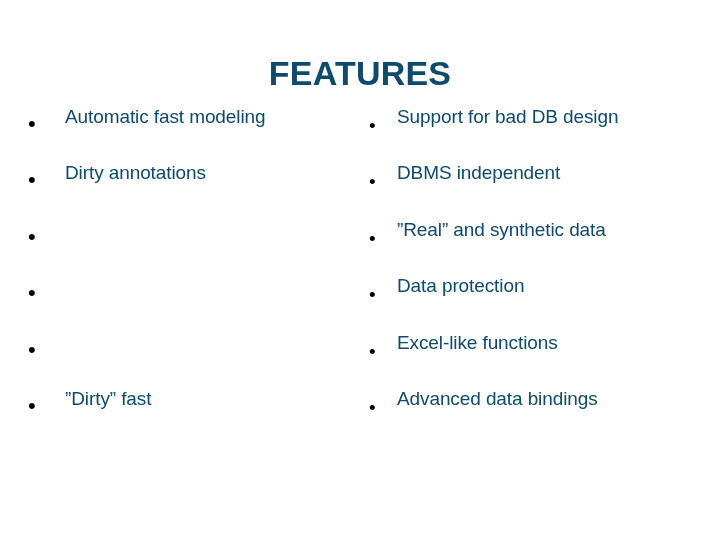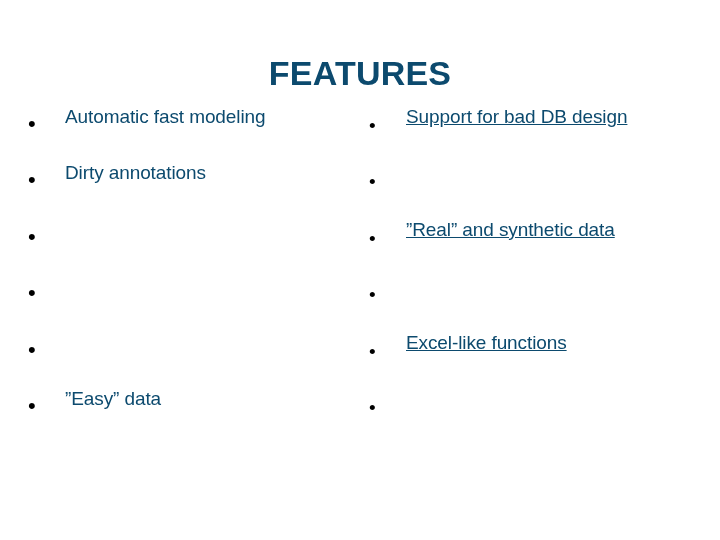--- a/index.html
+++ b/index.html
@@ -73,21 +73,21 @@
     top: 0;
     font-size: 19px;
     line-height: 34px;
     color: #0c4a6e;
     white-space: nowrap;
     letter-spacing: -0.1px;
   }
   .bullet-column.left .bullet-marker { left: 4px; }
   .bullet-column.left .bullet-text  { left: 41px; }
   .bullet-column.right .bullet-marker { left: 4px; font-size: 19px; top: 15px; }
-  .bullet-column.right .bullet-text  { left: 41px; text-decoration: underline; }
+  .bullet-column.right .bullet-text  { left: 32px; }
 </style>
 </head>
 <body>
 
 <div id="slide">
 
   <div id="slide-title">FEATURES</div>
 
   <div class="bullet-columns">
 
@@ -110,51 +110,54 @@
       <div class="bullet-row">
         <span class="bullet-marker">•</span>
       </div>
 
       <div class="bullet-row">
         <span class="bullet-marker">•</span>
       </div>
 
       <div class="bullet-row">
         <span class="bullet-marker">•</span>
-        <span class="bullet-text">”Easy” data</span>
+        <span class="bullet-text">”Dirty” fast</span>
       </div>
 
     </div>
 
     <div class="bullet-column right">
 
       <div class="bullet-row">
         <span class="bullet-marker">•</span>
         <span class="bullet-text">Support for bad DB design</span>
       </div>
 
       <div class="bullet-row">
         <span class="bullet-marker">•</span>
+        <span class="bullet-text">DBMS independent</span>
       </div>
 
       <div class="bullet-row">
         <span class="bullet-marker">•</span>
         <span class="bullet-text">”Real” and synthetic data</span>
       </div>
 
       <div class="bullet-row">
         <span class="bullet-marker">•</span>
+        <span class="bullet-text">Data protection</span>
       </div>
 
       <div class="bullet-row">
         <span class="bullet-marker">•</span>
         <span class="bullet-text">Excel-like functions</span>
       </div>
 
       <div class="bullet-row">
         <span class="bullet-marker">•</span>
+        <span class="bullet-text">Advanced data bindings</span>
       </div>
 
     </div>
 
   </div>
 
 </div>
 
 </body></html>

